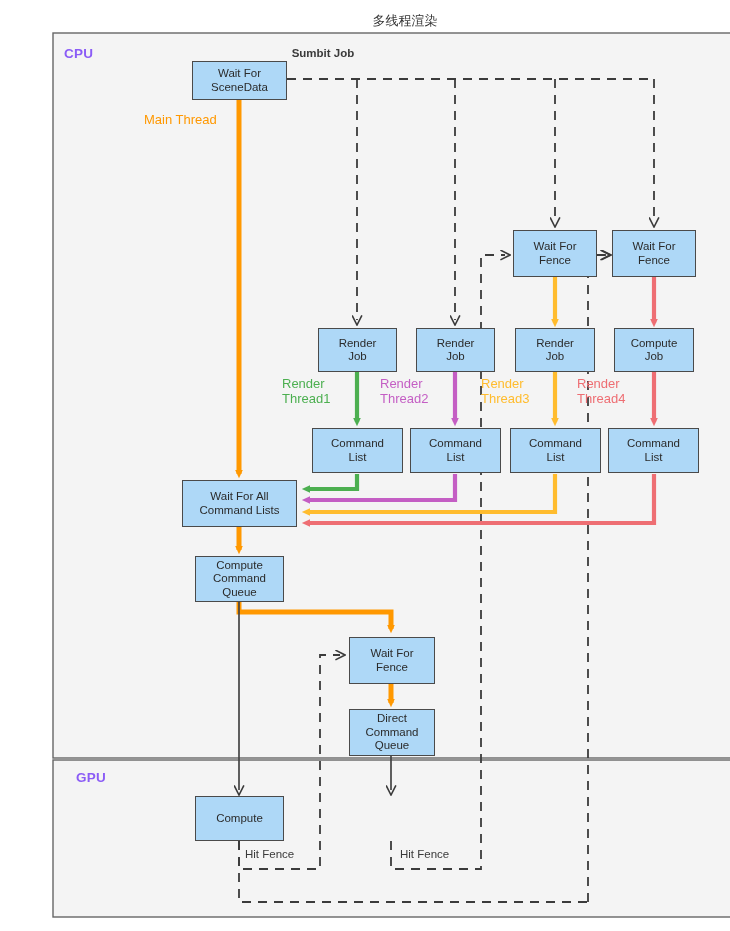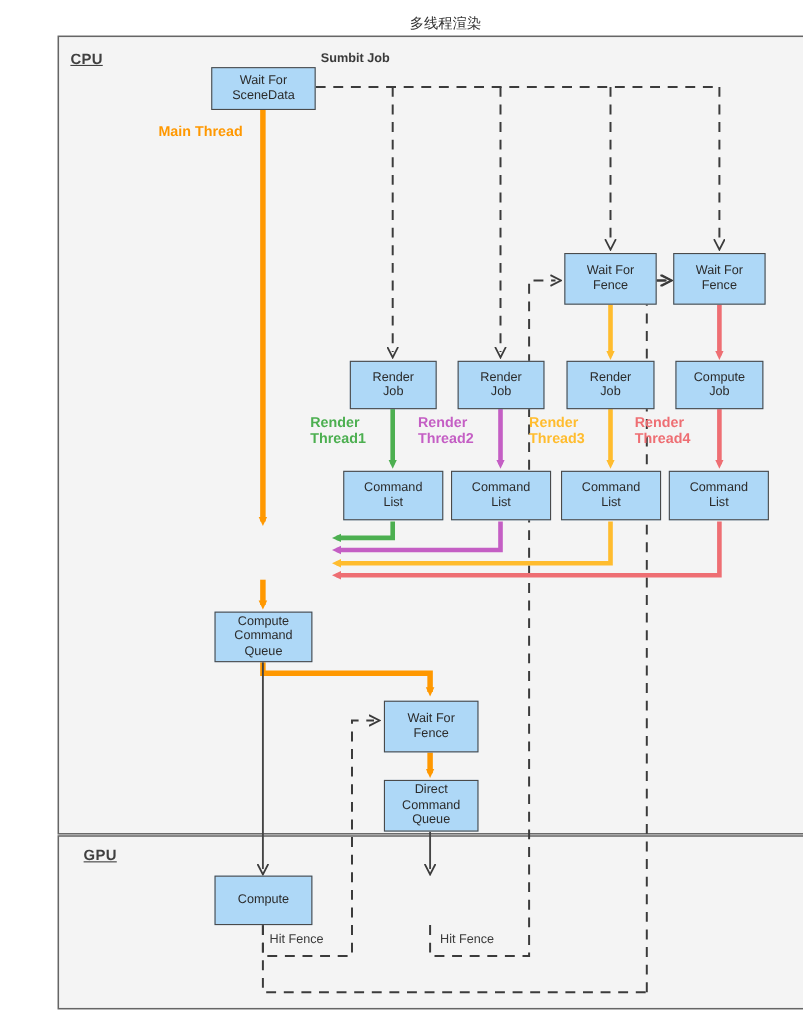--- a/index.html
+++ b/index.html
@@ -7,37 +7,36 @@
     font-family:"Liberation Sans","DejaVu Sans",sans-serif;
     width:730px;height:931px;position:relative;overflow:hidden;
   }
   #stage{position:absolute;left:0;top:0;width:730px;height:931px;margin-left:40px;}
   #diagram{position:absolute;left:0;top:0;}
   .t-title{
     position:absolute;width:730px;text-align:center;top:12px;left:0;
     font-size:13px;color:#333333;font-weight:400;
   }
   .lane-label{
-    position:absolute;font-size:13.5px;font-weight:bold;color:#404040;
+    position:absolute;font-size:13.5px;font-weight:bold;color:#8b5cf6;
     letter-spacing:.3px;
-    text-decoration:underline;
   }
   .node{
     position:absolute;box-sizing:border-box;
     background:#AED8F7;border:1.6px solid #4a4a4a;
     display:flex;align-items:center;justify-content:center;
     text-align:center;color:#2b2b2b;font-size:11.5px;line-height:13.5px;
   }
   .node span{display:block;padding:0 2px;}
   .edge-label{
     position:absolute;font-size:11.5px;line-height:13.5px;color:#3a3a3a;
     text-align:center;
   }
   .thread-label{
-    position:absolute;font-size:13px;line-height:15px;font-weight:bold;
+    position:absolute;font-size:13px;line-height:15px;font-weight:normal;
     text-align:left;white-space:nowrap;
   }
 </style>
 </head>
 <body>
 
 <div id="stage">
 
   <svg id="diagram" width="730" height="931">
     <defs>
@@ -199,20 +198,26 @@
       <span>List</span>
     </div>
   </div>
   <div class="node" style="left:568px;top:428px;width:91px;height:45px;">
     <div>
       <span>Command</span>
       <span>List</span>
     </div>
   </div>
 
+  <div class="node" style="left:142px;top:480px;width:115px;height:47px;">
+    <div>
+      <span>Wait For All</span>
+      <span>Command Lists</span>
+    </div>
+  </div>
 
   <div class="node" style="left:155px;top:556px;width:89px;height:46px;">
     <div>
       <span>Compute</span>
       <span>Command</span>
       <span>Queue</span>
     </div>
   </div>
 
   <div class="node" style="left:309px;top:637px;width:86px;height:47px;">

